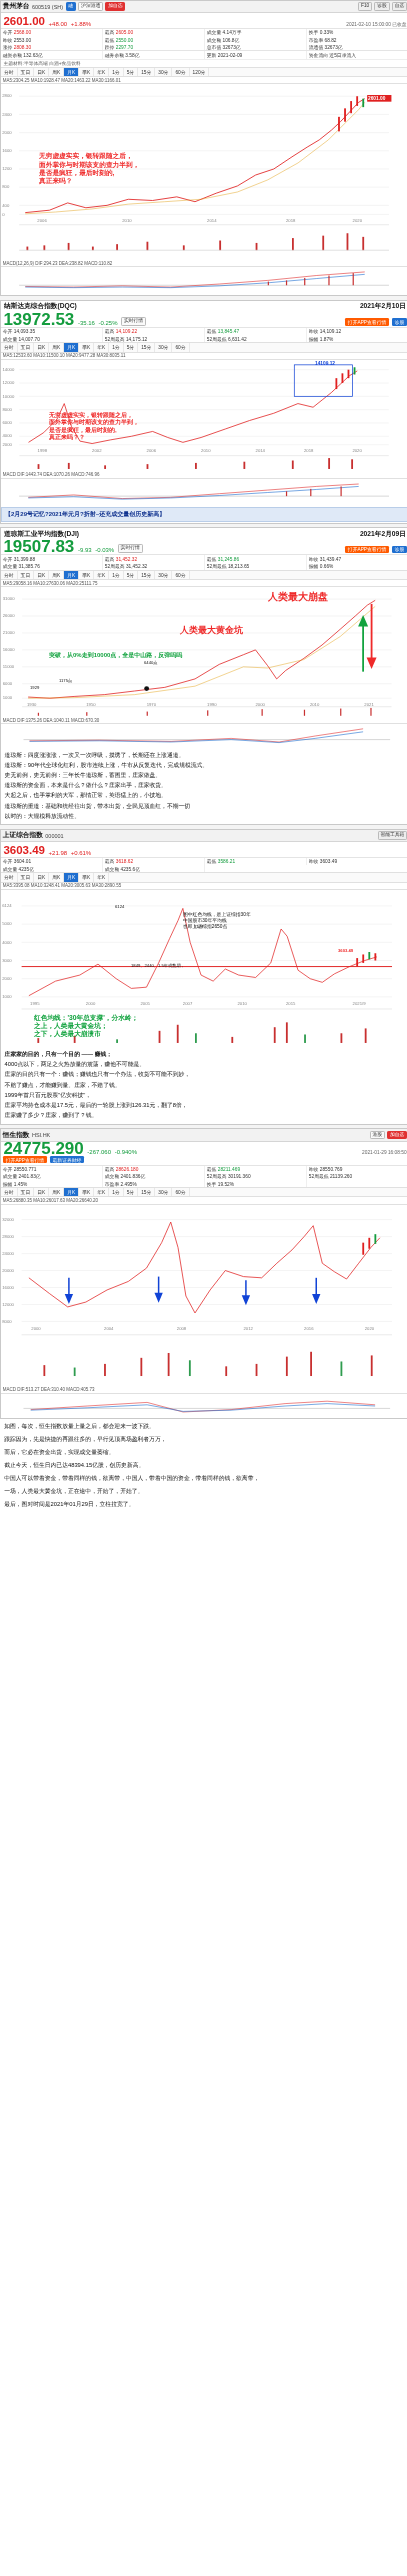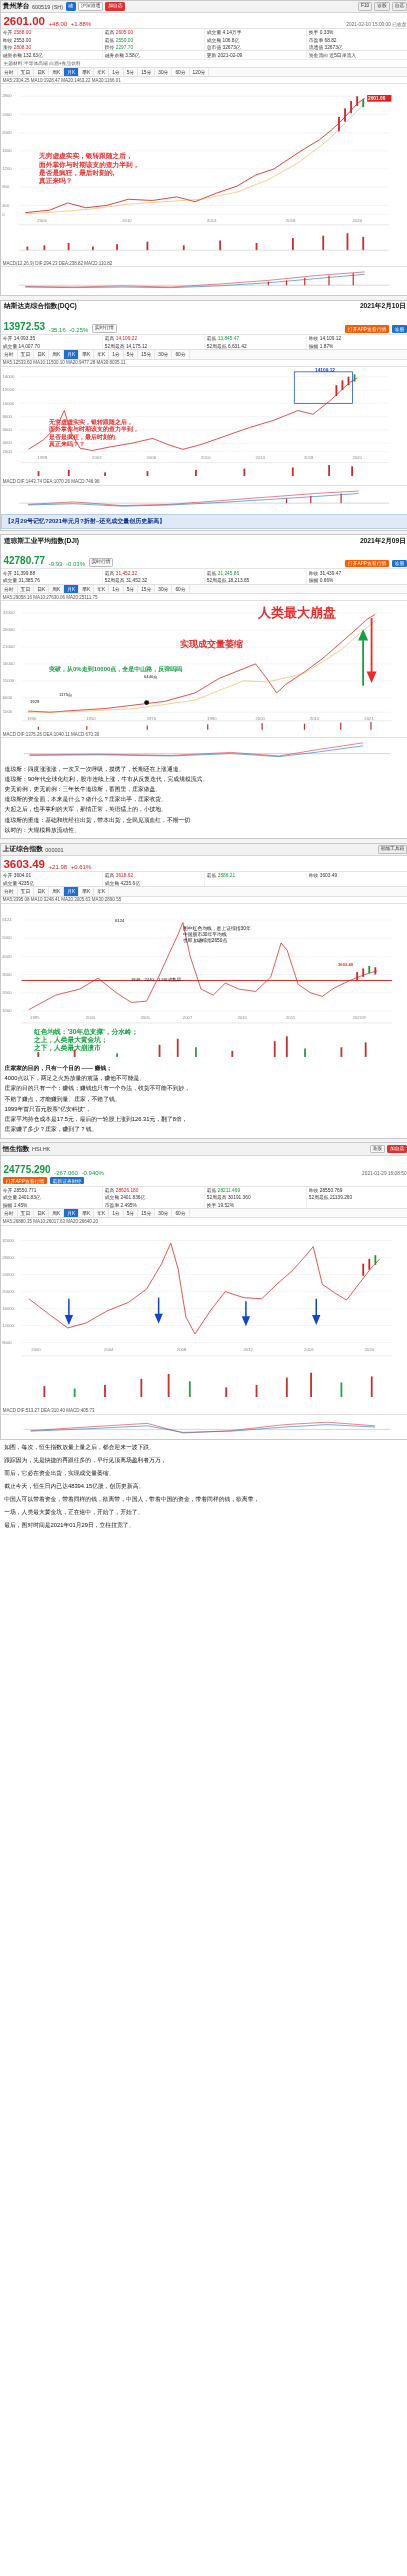--- a/index.html
+++ b/index.html
@@ -23,21 +23,21 @@
   .pill{
     display:inline-block;padding:0 1.8px;border:0.6px solid #bbb;border-radius:1.2px;
     background:#fafafa;font-size:4.8px;color:#333;line-height:6.7px;
   }
   .pill.blue{background:#1f6fd0;border-color:#1f6fd0;color:#fff;}
   .pill.red{background:#e03030;border-color:#e03030;color:#fff;}
   .pill.gray{background:#eee;}
 
   .quote-row{display:flex;align-items:flex-end;gap:3.6px;padding:1.2px 2.4px;}
   .big-red{color:#e02020;font-size:11.5px;font-weight:bold;line-height:12px;}
-  .big-green{color:#149c3e;font-size:10px;font-weight:bold;line-height:12px;margin-top:7px;}
+  .big-green{color:#149c3e;font-size:17px;font-weight:bold;line-height:12px;}
   .chg{font-size:6px;}
   .chg.red{color:#e02020;}
   .chg.green{color:#149c3e;}
   .tiny{font-size:4.8px;color:#666;}
 
   .grid-stats{
     display:grid;grid-template-columns:repeat(4,1fr);
     font-size:4.8px;color:#333;border-top:0.6px solid #e4e4e4;
   }
   .grid-stats div{padding:0.6px 1.8px;border-right:0.6px solid #efefef;white-space:nowrap;overflow:hidden;}
@@ -378,21 +378,21 @@
 
 <div class="sep"></div>
 
 <div class="block panel">
   <div class="datehdr">
     <span>道琼斯工业平均指数(DJI)</span>
     <span class="dt">2021年2月09日</span>
   </div>
 
   <div class="quote-row">
-    <span class="big-green">42780.77</span>
+    <span class="big-green">19507.83</span>
     <span class="chg green">-9.93</span>
     <span class="chg green">-0.03%</span>
     <span class="pill">实时行情</span>
     <span style="flex:1"></span>
     <span class="appbtn">打开APP查看行情</span>
     <span class="bluebtn">诊股</span>
   </div>
 
   <div class="grid-stats">
     <div><span>今开</span> <span>31,399.88</span></div>
@@ -472,22 +472,22 @@
         <rect x="60" y="208" width="2" height="5"></rect>
             <rect x="140" y="207" width="2" height="6"></rect>
         <rect x="240" y="206" width="2" height="7"></rect>
             <rect x="340" y="204" width="2" height="9"></rect>
         <rect x="430" y="202" width="2" height="11"></rect>
             <rect x="500" y="203" width="2" height="10"></rect>
         <rect x="560" y="201" width="2" height="12"></rect>
             <rect x="610" y="200" width="2" height="13"></rect>
       </g>
     </svg>
-    <div class="overlay-text ot-red" style="left:257px;top:3.6px;font-size:13px;">人类最大崩盘</div>
-    <div class="overlay-text ot-red" style="left:179px;top:38px;font-size:9px;">实现成交量萎缩</div>
+    <div class="overlay-text ot-red" style="left:267px;top:3.6px;font-size:10px;">人类最大崩盘</div>
+    <div class="overlay-text ot-red" style="left:179px;top:38px;font-size:9px;">人类最大黄金坑</div>
     <div class="overlay-text ot-green" style="left:48px;top:65px;font-size:6px;">突破，从0%走到10000点，全是中山路，反弹吗吗</div>
     <div class="overlay-text ot-black" style="left:29px;top:98px;font-size:4.2px;font-weight:normal;">1929</div>
     <div class="overlay-text ot-black" style="left:143px;top:73px;font-size:4.2px;font-weight:normal;">6440点</div>
     <div class="overlay-text ot-black" style="left:58px;top:91px;font-size:4.2px;font-weight:normal;">1175点</div>
   </div>
 
   <div class="legendrow">
     <i>MACD DIF:1375.26 DEA:1040.11 MACD:670.30</i>
   </div>
   <div class="chartwrap" style="height:24px">

